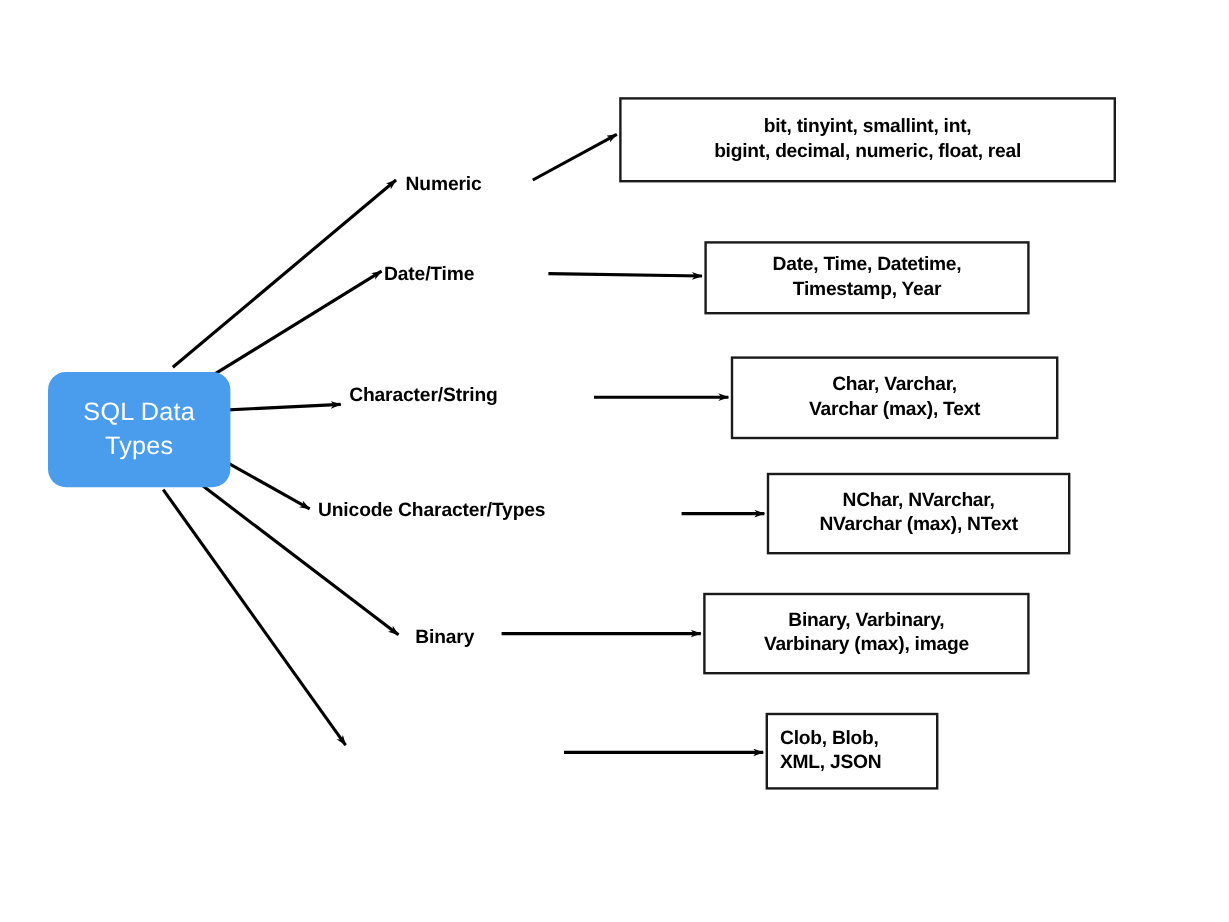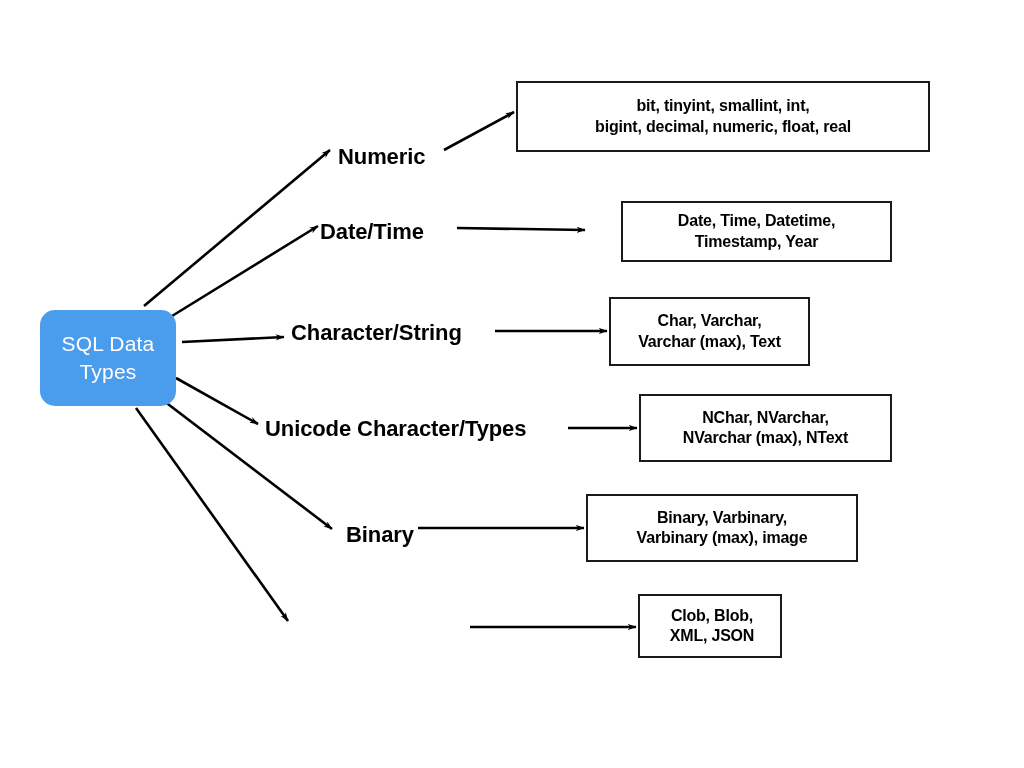--- a/index.html
+++ b/index.html
@@ -23,38 +23,38 @@
     left: 0;
     top: 0;
     width: 1024px;
     height: 768px;
     pointer-events: none;
   }
   .root-node {
     position: absolute;
     left: 40px;
     top: 310px;
-    width: 136px;
+    width: 152px;
     height: 96px;
     border-radius: 15px;
     background: #4a9cec;
     color: #ffffff;
     display: flex;
     align-items: center;
     justify-content: center;
     text-align: center;
     font-size: 21px;
     font-weight: 400;
     line-height: 1.32;
     letter-spacing: 0.2px;
     box-sizing: border-box;
   }
   .cat-label {
     position: absolute;
-    font-size: 22px;
+    font-size: 16px;
     font-weight: bold;
     color: #000000;
     white-space: nowrap;
     line-height: 1;
     letter-spacing: -0.1px;
   }
   .type-box {
     position: absolute;
     box-sizing: border-box;
     border: 2px solid #1a1a1a;
@@ -123,38 +123,38 @@
   <div class="cat-label" style="left:265px; top:418px;">Unicode Character/Types</div>
 
   <div class="cat-label" style="left:346px; top:524px;">Binary</div>
 
 
   <div class="type-box" style="left:516px; top:81px; width:414px; height:71px;">
     <span class="ln">bit, tinyint, smallint, int,</span>
     <span class="ln">bigint, decimal, numeric, float, real</span>
   </div>
 
-  <div class="type-box" style="left:587px; top:201px; width:271px; height:61px;margin-left:34px;">
+  <div class="type-box" style="left:587px; top:201px; width:271px; height:61px;">
     <span class="ln">Date, Time, Datetime,</span>
     <span class="ln">Timestamp, Year</span>
   </div>
 
-  <div class="type-box" style="left:609px; top:297px; width:201px; height:69px;">
+  <div class="type-box" style="left:609px; top:297px; width:273px; height:69px;">
     <span class="ln">Char, Varchar,</span>
     <span class="ln">Varchar (max), Text</span>
   </div>
 
   <div class="type-box" style="left:639px; top:394px; width:253px; height:68px;">
     <span class="ln">NChar, NVarchar,</span>
     <span class="ln">NVarchar (max), NText</span>
   </div>
 
   <div class="type-box" style="left:586px; top:494px; width:272px; height:68px;">
     <span class="ln">Binary, Varbinary,</span>
     <span class="ln">Varbinary (max), image</span>
   </div>
 
-  <div class="type-box" style="left:638px; top:594px; width:144px; height:64px; align-items:center; padding-left:10px;">
+  <div class="type-box" style="left:638px; top:594px; width:144px; height:64px; align-items:flex-start; padding-left:10px;">
     <span class="ln">Clob, Blob,</span>
     <span class="ln">XML, JSON</span>
   </div>
 
 </div>
 
 </body></html>

